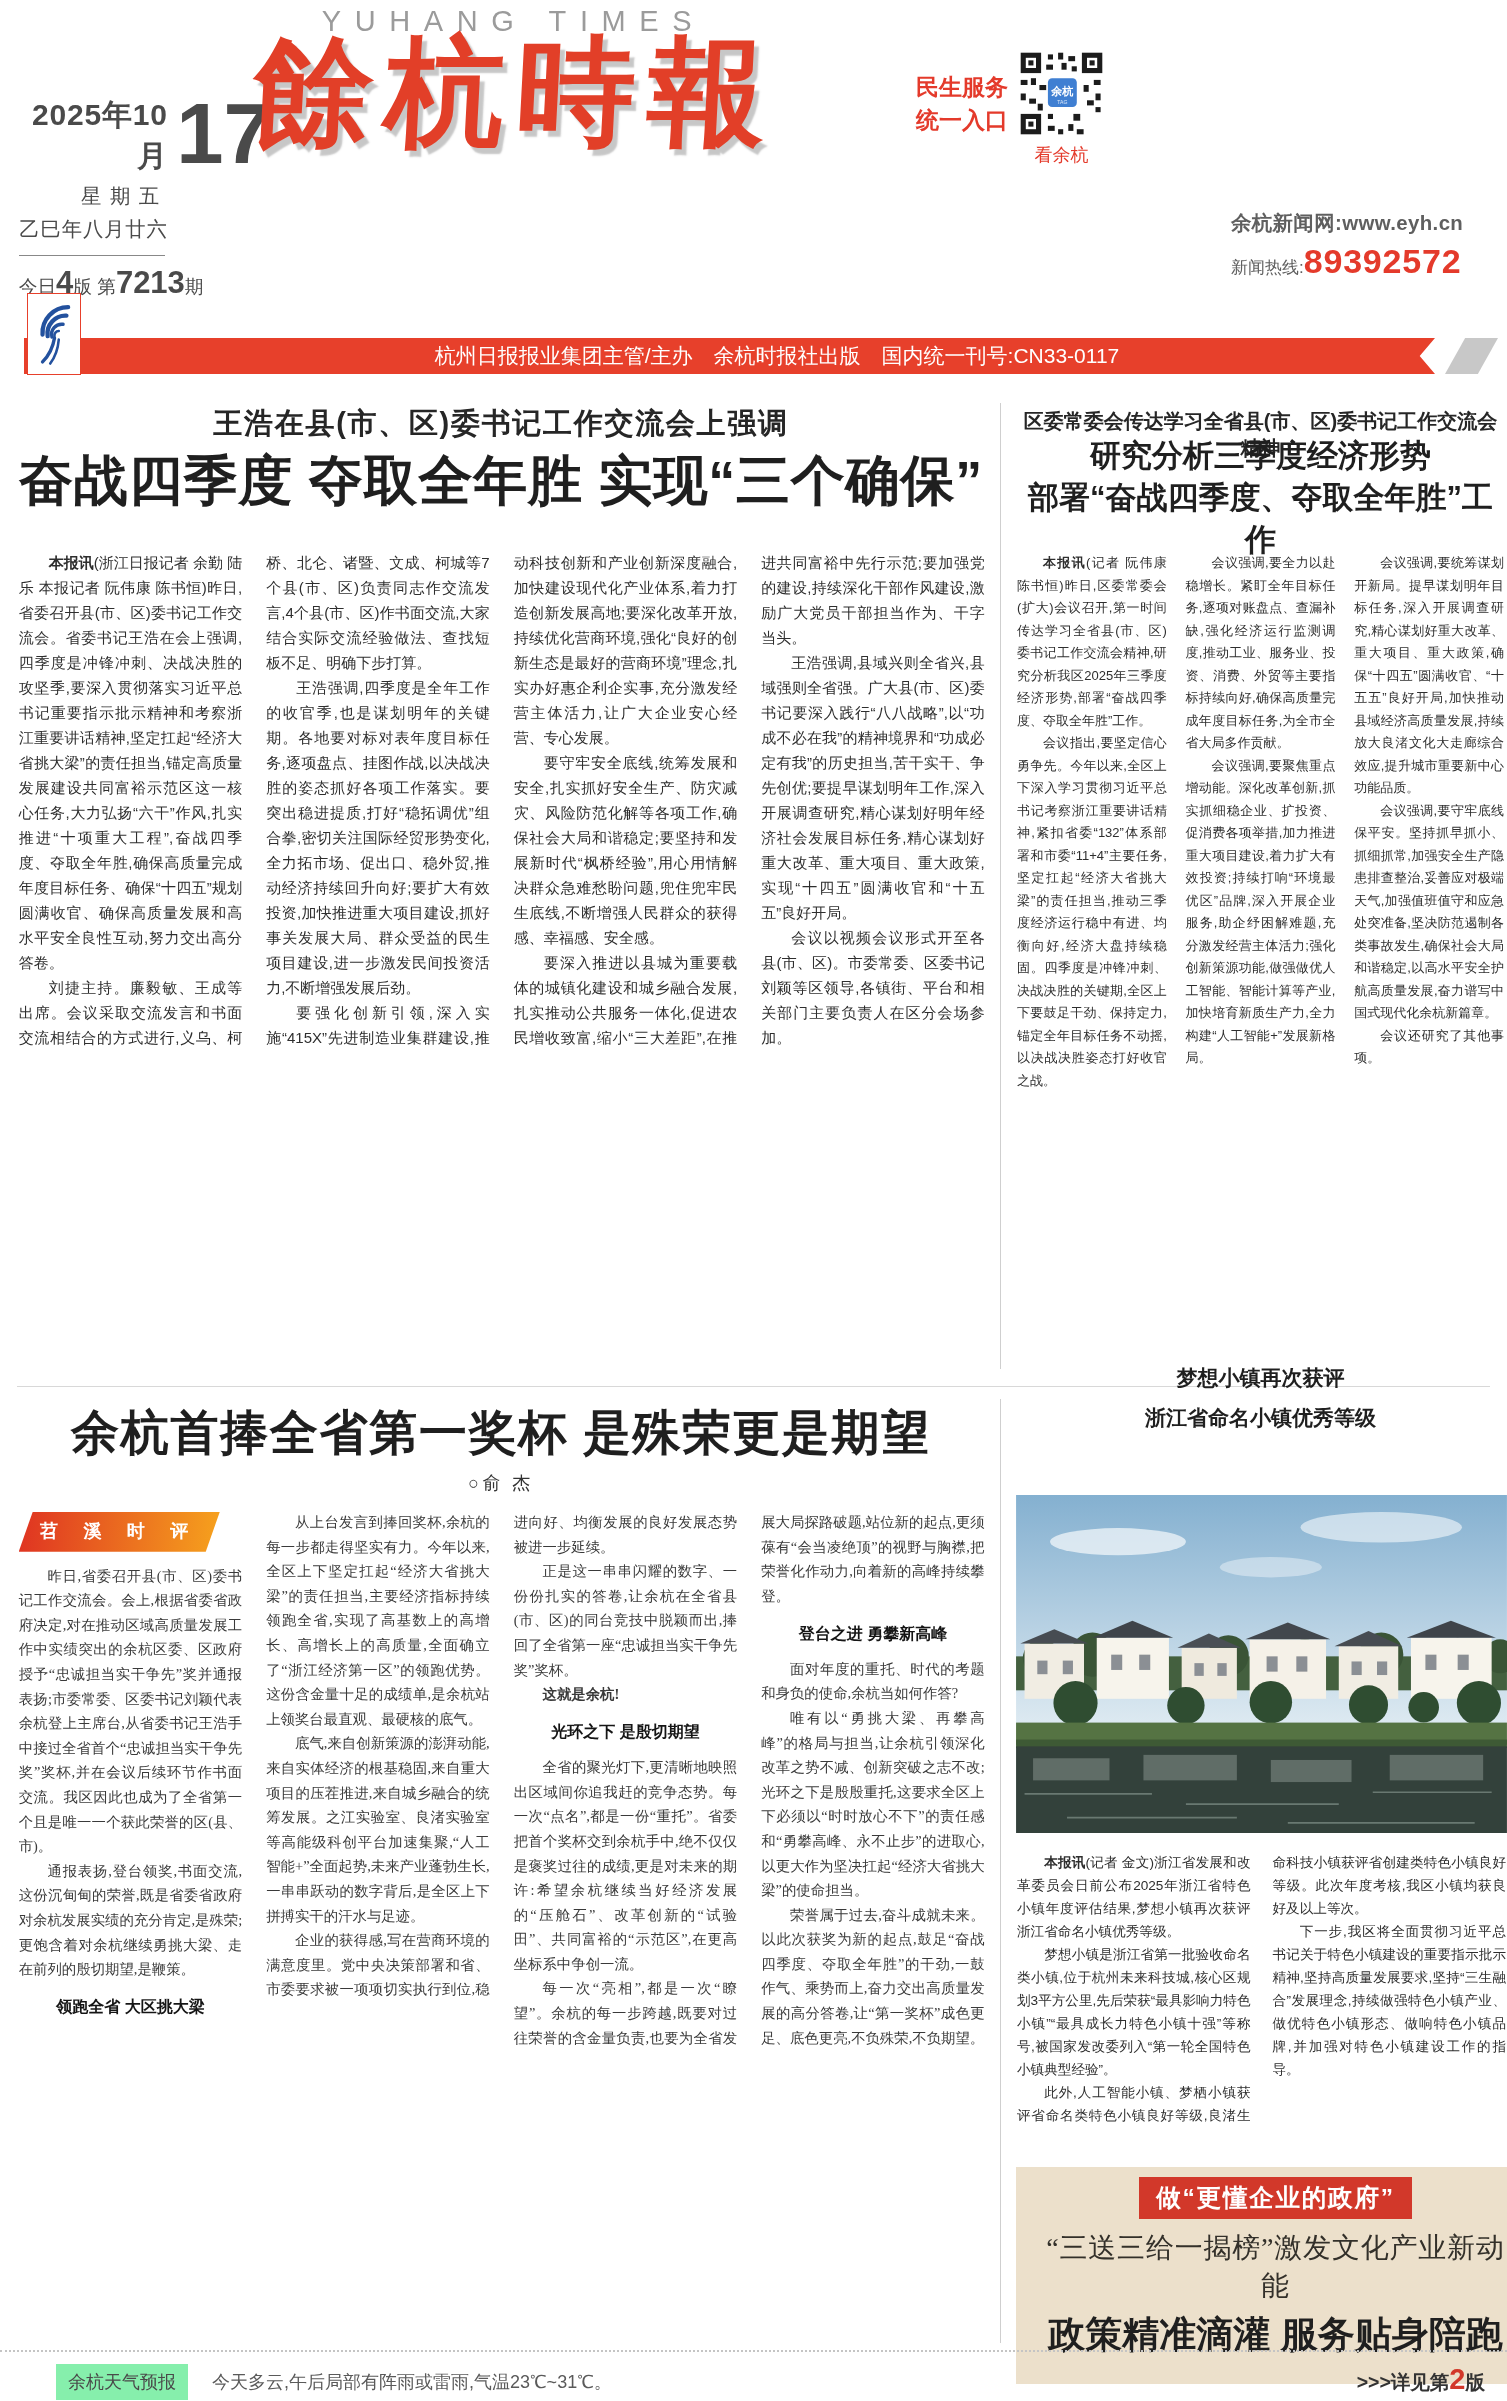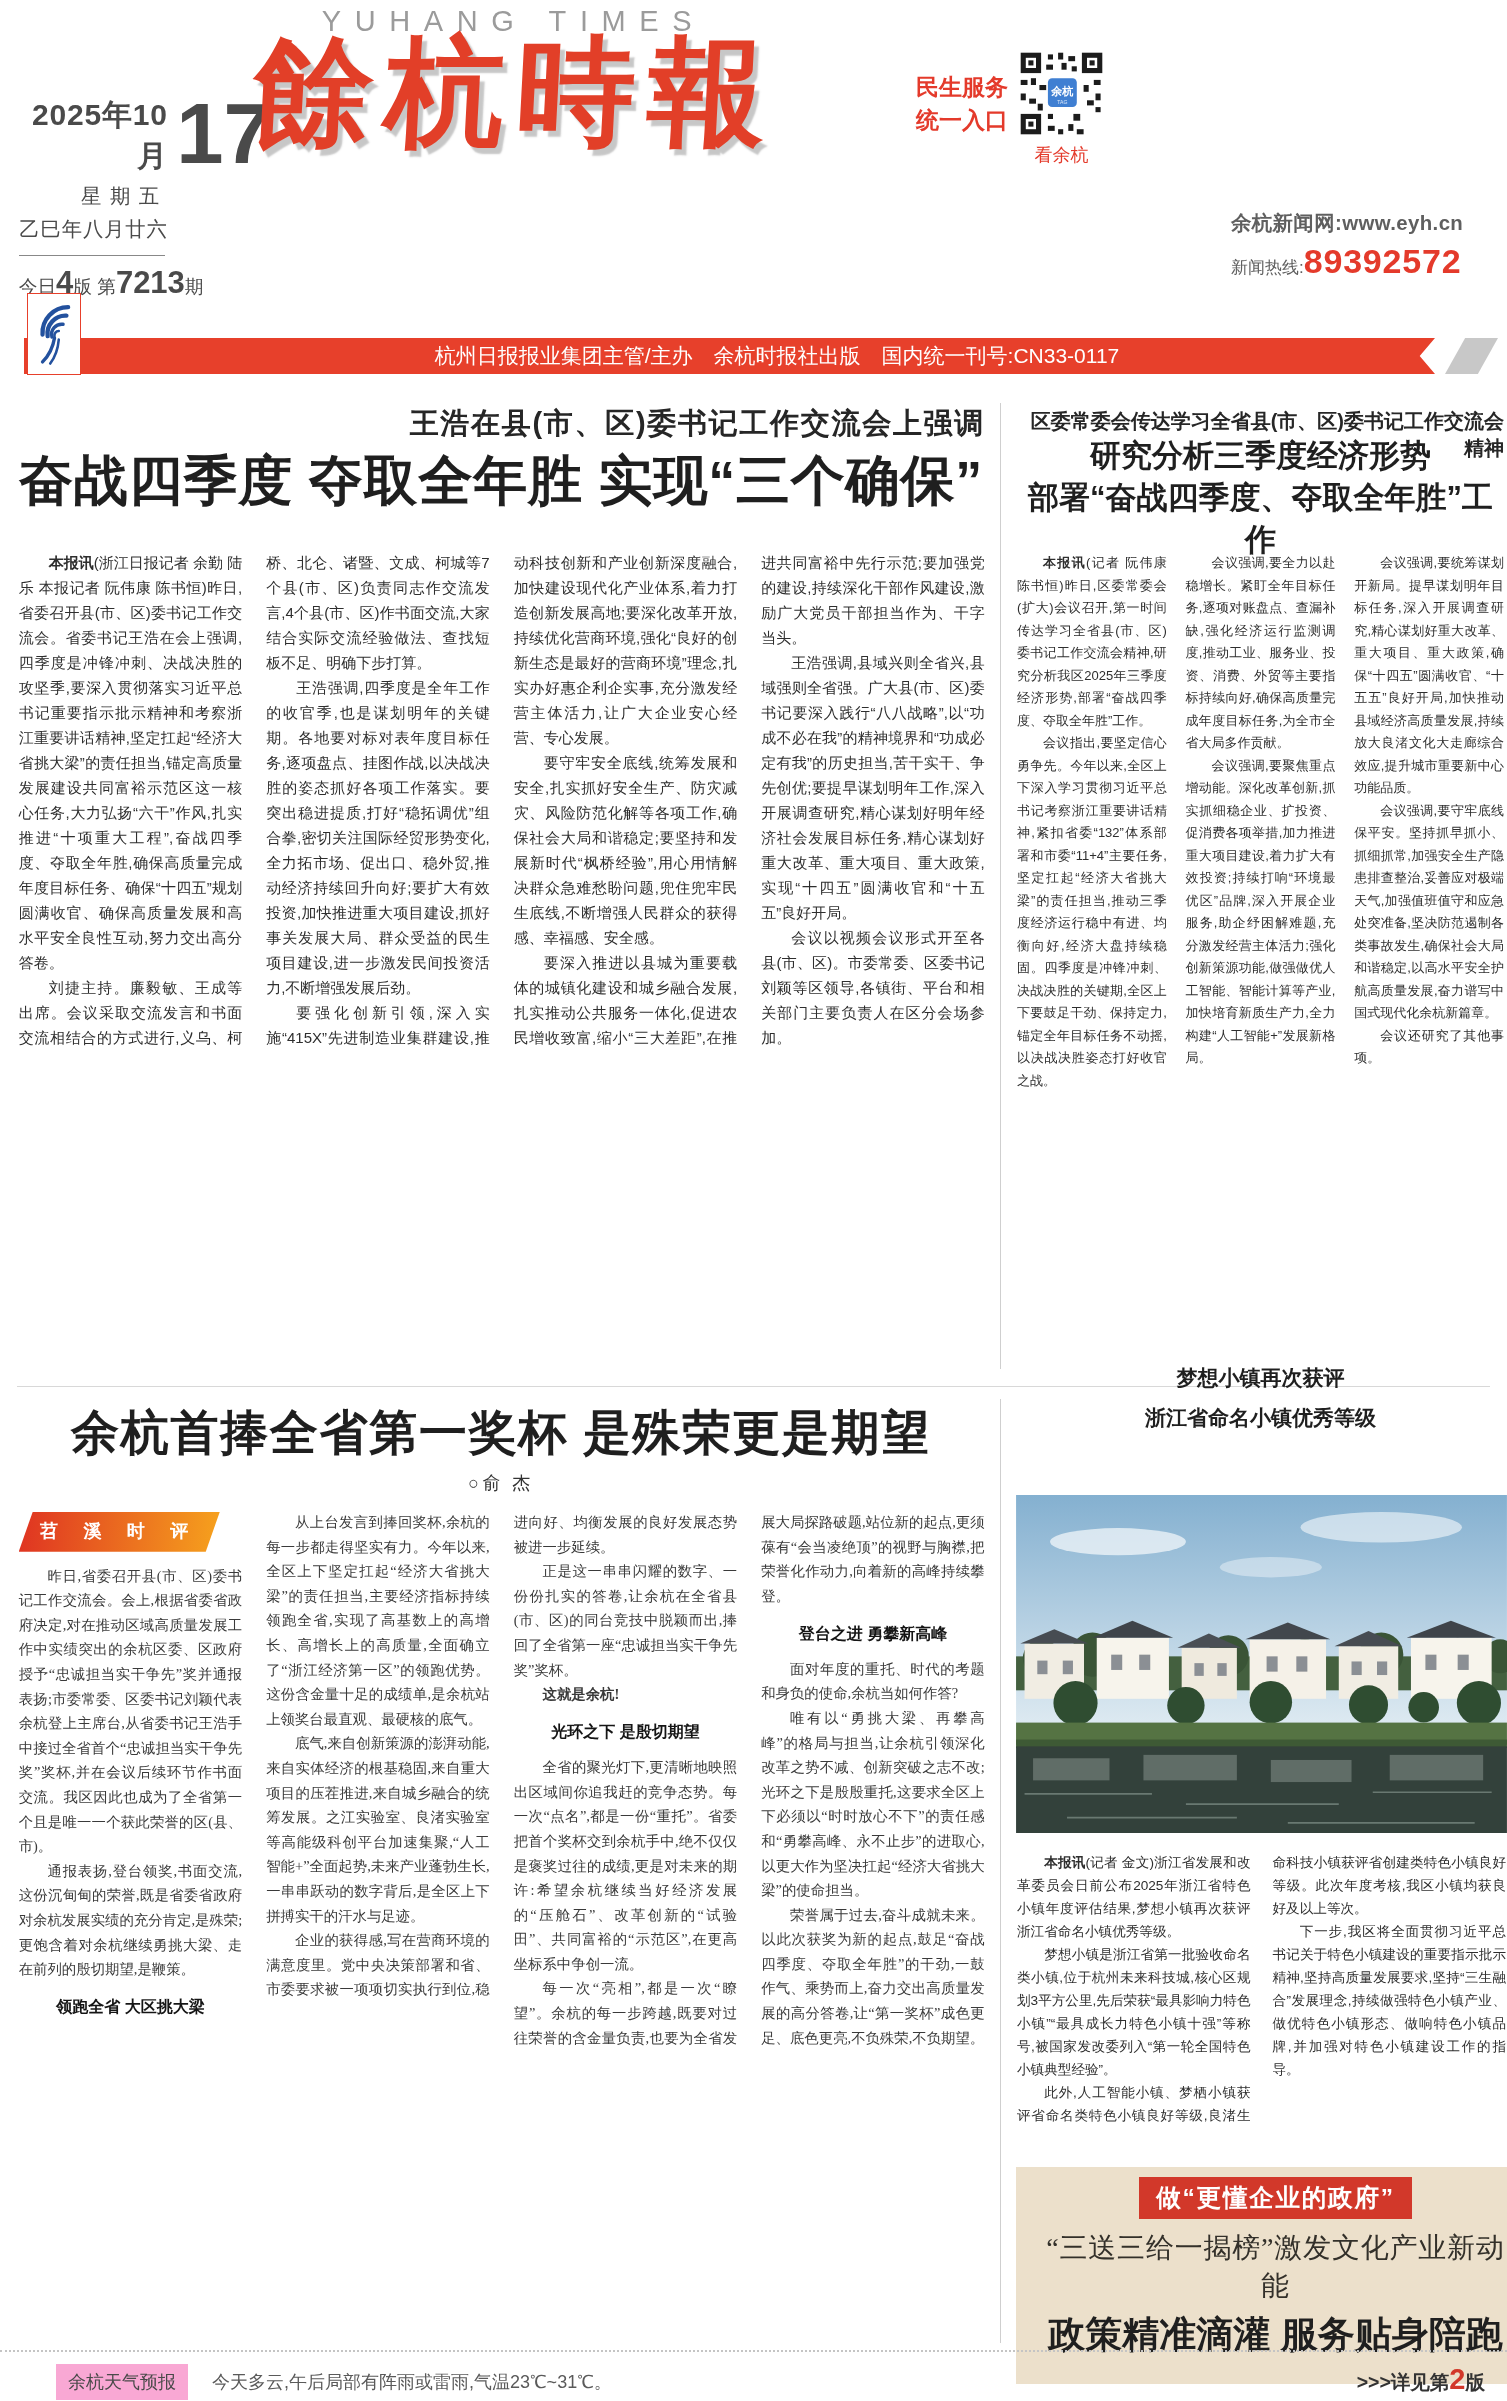--- a/index.html
+++ b/index.html
@@ -37,21 +37,21 @@
            clip-path:polygon(0 0,100% 0,calc(100% - 15.3px) 50%,100% 100%,0 100%);text-align:center;}
   .pub-chevron{left:1445px;top:338px;width:53px;height:36px;background:#c8c8c8;
                clip-path:polygon(38% 0,100% 0,62% 100%,0 100%);}
   .logo-box{left:27px;top:293px;width:54px;height:82px;background:#fff;
             border:1.7px solid #e7402b;box-sizing:border-box;z-index:3;
             display:flex;align-items:center;justify-content:center;}
   
   .vrule{width:0.8px;background:#cfcfcf;}
   .hrule{height:0.8px;background:#d8d8d8;}
   
-  .kicker{text-align:right;font-weight:700;color:#262626;}
+  .kicker{text-align:center;font-weight:700;color:#262626;}
   .headline{text-align:center;font-weight:900;color:#1f1f1f;}
   .body-cols{text-align:justify;color:#2e2e2e;}
   .para{margin:0;text-indent:2em;}
   .lead-label{font-weight:700;}
   
   .a1-kicker{left:17px;top:404px;width:968px;font-size:29px;letter-spacing:1.7px;}
   .a1-headline{left:17px;top:445px;width:968px;font-size:54px;letter-spacing:0.8px;}
   .a1-body{left:18.7px;top:550px;width:966px;height:817px;column-count:4;column-gap:24px;
            font-size:15px;line-height:25px;}
   
@@ -86,21 +86,21 @@
          box-sizing:border-box;padding-top:10.2px;padding-left:28px;}
   .promo-tag{display:block;margin:0 auto;width:max-content;background:#d2382a;color:#fff;
              font-weight:700;font-size:24.6px;letter-spacing:1.7px;padding:4.2px 17px;}
   .promo-line1{text-align:center;font-family:"Liberation Serif",serif;font-size:28px;
                color:#33302a;margin-top:10.2px;letter-spacing:0.8px;}
   .promo-line2{text-align:center;font-weight:900;font-size:37px;color:#1f1f1f;margin-top:5.1px;}
   .promo-more{text-align:right;padding-right:22px;font-weight:700;font-size:19.5px;color:#333;margin-top:3.4px;}
   .promo-more .pg{color:#d2382a;font-size:29px;}
   
   .foot-dots{left:0;top:2350px;width:1507px;border-top:2.5px dotted #c4c4c4;}
-  .chip{background:#f9a8d4;color:#4a4a4a;font-size:18px;padding:6px 12px;}
+  .chip{background:#86efac;color:#4a4a4a;font-size:18px;padding:6px 12px;}
   .weather-chip{left:56px;top:2364px;}
   .weather-text{left:212px;top:2370px;font-size:18px;color:#5a5a5a;}
   .editor-chip{left:1255px;top:2364px;width:207px;text-align:center;box-sizing:border-box;margin-top:44px;}
 </style>
 </head>
 <body>
 
 <div class="abs en-title">YUHANG TIMES</div>
 
 <div class="abs date-block">

